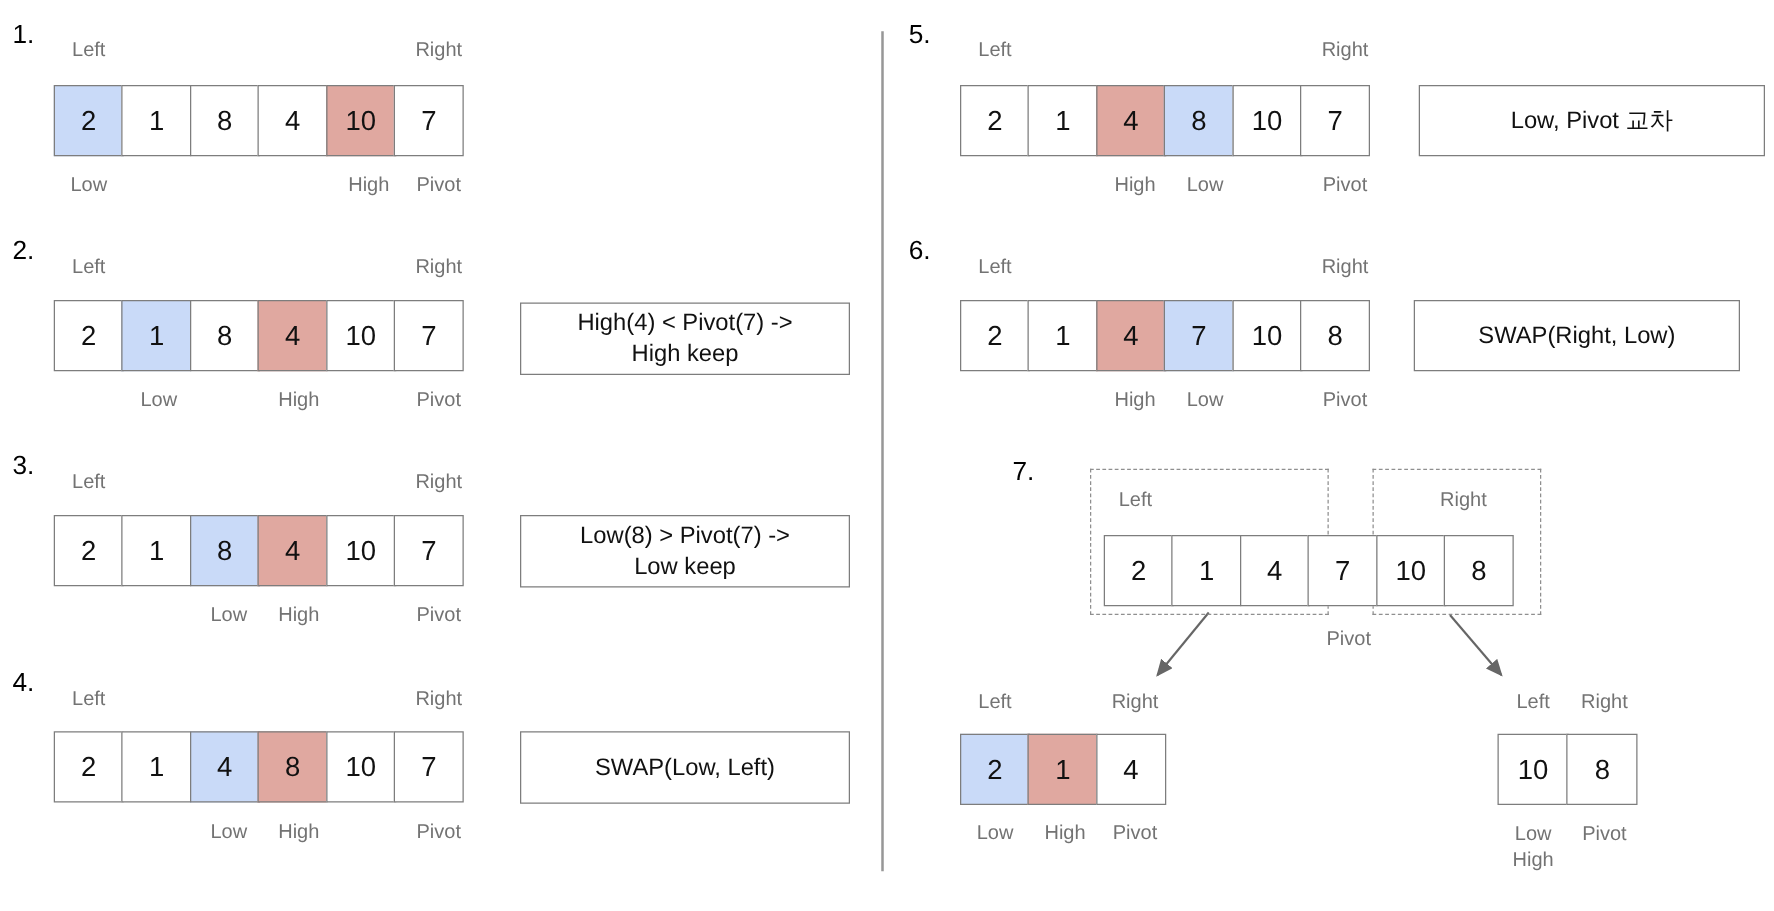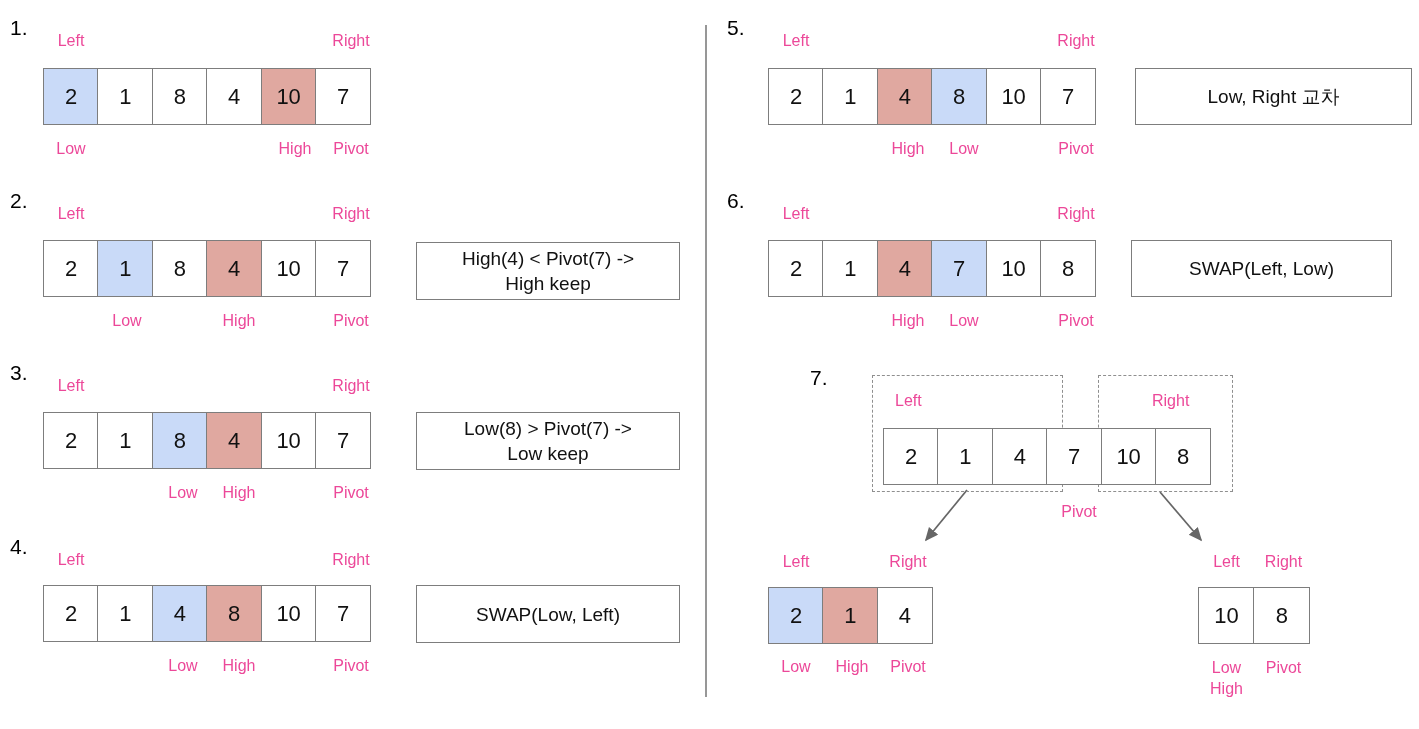--- a/index.html
+++ b/index.html
@@ -3,21 +3,21 @@
 <meta charset="utf-8">
 <style>
   html,body{margin:0;padding:0;background:#ffffff;}
   #canvas{
     position:relative;width:1419px;height:729px;background:#fff;
     font-family:"Liberation Sans","DejaVu Sans",sans-serif;color:#1c1c1c;overflow:hidden;
   }
   .abs{position:absolute;}
   .step-num{font-size:21px;color:#000;line-height:24px;}
   .lab{
-    font-size:16px;color:#ec4899;line-height:21px;white-space:pre-line;
+    font-size:16px;color:#737373;line-height:21px;white-space:pre-line;
     transform:translateX(-50%);text-align:center;
   }
   .lab.no-center{transform:none;text-align:left;}
   .arr{display:flex;}
   .cell{
     width:56px;height:57px;box-sizing:border-box;
     border:1.6px solid var(--border,#7d7d7d);margin-left:-1.6px;
     display:flex;align-items:center;justify-content:center;
     font-size:22px;color:#111;background:#fff;flex:none;
   }
@@ -118,36 +118,36 @@
         <div class="cell" style="width: 56px;">2</div>
         <div class="cell" style="width: 56px;">1</div>
         <div class="cell high" style="width: 56px;">4</div>
         <div class="cell low" style="width: 56px;">8</div>
         <div class="cell" style="width: 56px;">10</div>
         <div class="cell" style="width: 56px;">7</div>
       </div>
       <div class="abs lab" style="left: 908px; top: 138px;">High</div>
       <div class="abs lab" style="left: 964px; top: 138px;">Low</div>
       <div class="abs lab" style="left: 1076px; top: 138px;">Pivot</div>
-      <div class="abs note" style="left: 1135px; top: 68px; width: 277px; height: 57px;">Low, Right 교차</div>
+      <div class="abs note" style="left: 1135px; top: 68px; width: 277px; height: 57px;">Low, Pivot 교차</div>
       <div class="abs step-num" style="left: 727px; top: 189px;">6.</div>
       <div class="abs lab" style="left: 796px; top: 203px;">Left</div>
       <div class="abs lab" style="left: 1076px; top: 203px;">Right</div>
       <div class="abs arr" style="left: 768px; top: 240px;">
         <div class="cell" style="width: 56px;">2</div>
         <div class="cell" style="width: 56px;">1</div>
         <div class="cell high" style="width: 56px;">4</div>
         <div class="cell low" style="width: 56px;">7</div>
         <div class="cell" style="width: 56px;">10</div>
         <div class="cell" style="width: 56px;">8</div>
       </div>
       <div class="abs lab" style="left: 908px; top: 310px;">High</div>
       <div class="abs lab" style="left: 964px; top: 310px;">Low</div>
       <div class="abs lab" style="left: 1076px; top: 310px;">Pivot</div>
-      <div class="abs note" style="left: 1131px; top: 240px; width: 261px; height: 57px;">SWAP(Left, Low)</div>
+      <div class="abs note" style="left: 1131px; top: 240px; width: 261px; height: 57px;">SWAP(Right, Low)</div>
       <div class="abs step-num" style="left: 810px; top: 366px;">7.</div>
       <div class="abs dashed" style="left: 872px; top: 375px; width: 191px; height: 117px;"></div>
       <div class="abs dashed" style="left: 1098px; top: 375px; width: 135px; height: 117px;"></div>
       <div class="abs lab no-center" style="left: 895px; top: 390px;">Left</div>
       <div class="abs lab no-center" style="left: 1152px; top: 390px;">Right</div>
       <div class="abs arr" style="left: 883px; top: 428px;">
         <div class="cell" style="width: 56px;">2</div>
         <div class="cell" style="width: 56px;">1</div>
         <div class="cell" style="width: 56px;">4</div>
         <div class="cell" style="width: 56px;">7</div>

